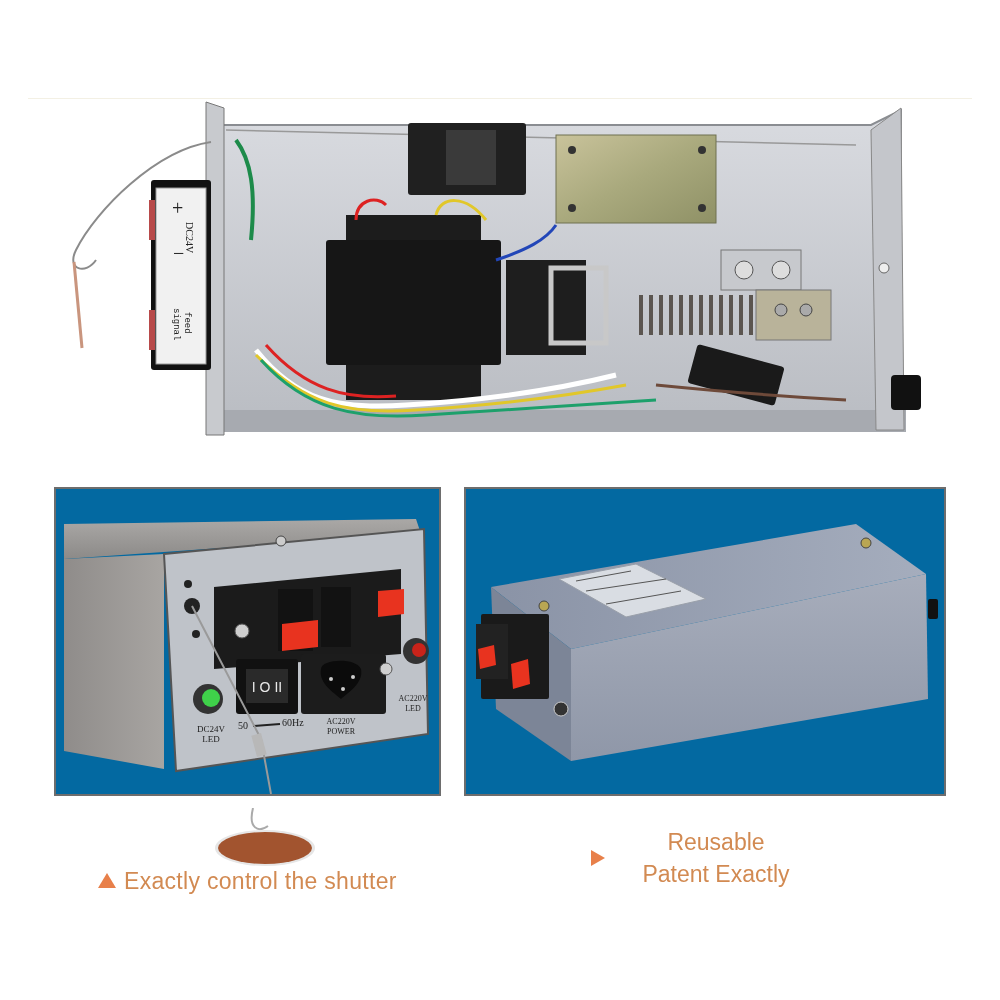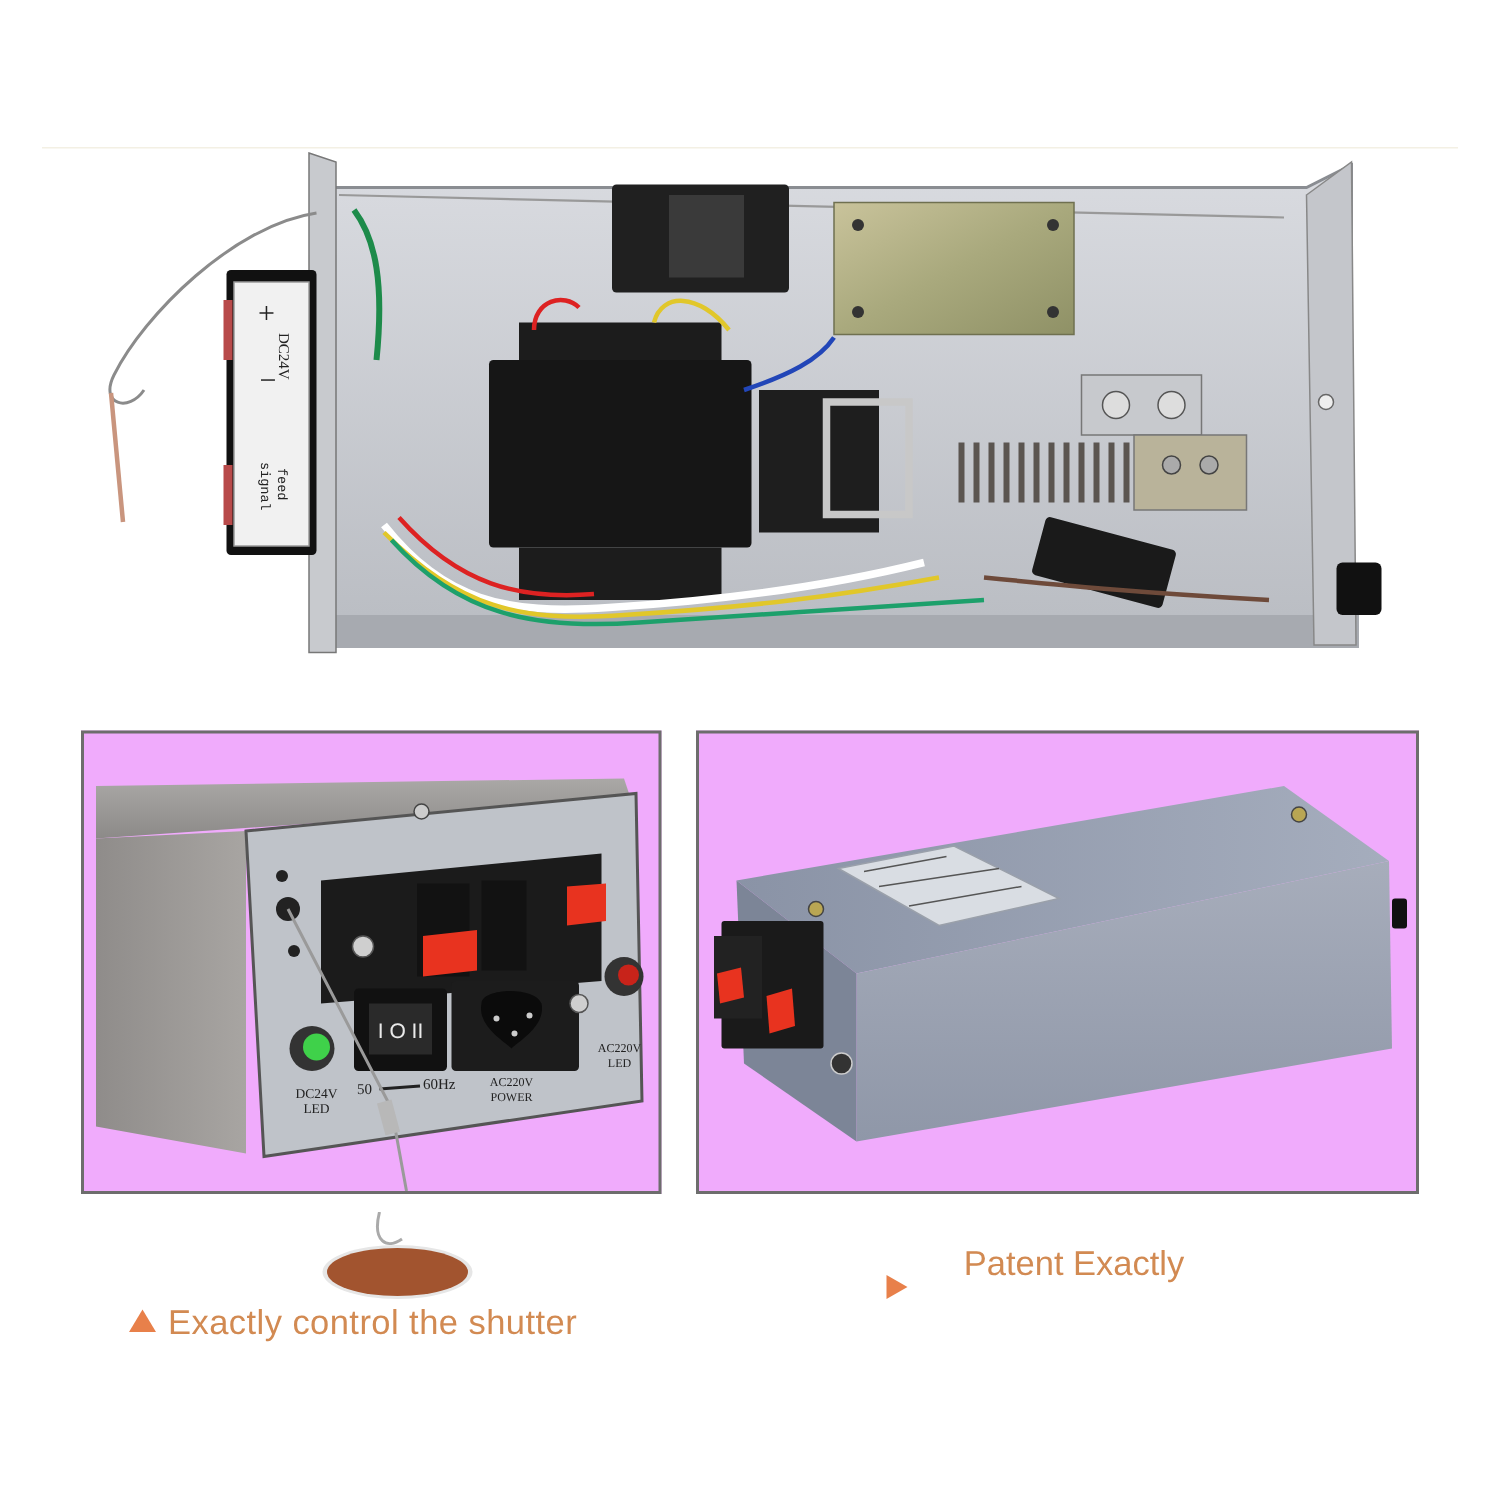--- a/index.html
+++ b/index.html
@@ -5,27 +5,27 @@
     html, body { margin: 0; padding: 0; background: #ffffff; }
     body { width: 1000px; height: 1000px; position: relative; overflow: hidden;
            font-family: "Liberation Sans", sans-serif; }
 
     .top-rule { position: absolute; left: 28px; top: 98px; width: 944px; height: 1px; background: #f3f0e4; }
 
     
     .top-photo { position: absolute; left: 56px; top: 100px; width: 880px; height: 345px; }
 
     
-    .panel { position: absolute; background: #f0abfc; border: 2px solid #6d6d6d; box-sizing: border-box; overflow: hidden; }
+    .panel { position: absolute; background: #0369a1; border: 2px solid #6d6d6d; box-sizing: border-box; overflow: hidden; }
     .panel.left  { left: 54px;  top: 487px; width: 387px; height: 309px; }
     .panel.right { left: 464px; top: 487px; width: 482px; height: 309px; }
 
     
     .caption { position: absolute; color: #d28a52; font-size: 23px; letter-spacing: 0.3px; white-space: nowrap; }
-    .caption.left { left: 86px; top: 868px; }
+    .caption.left { left: 98px; top: 868px; }
     .tri-up { display: inline-block; width: 0; height: 0; border-left: 9px solid transparent; border-right: 9px solid transparent;
               border-bottom: 15px solid #e8804a; margin-right: 8px; vertical-align: 1px; }
     .tri-right { position: absolute; left: 591px; top: 850px; width: 0; height: 0;
                  border-top: 8px solid transparent; border-bottom: 8px solid transparent; border-left: 14px solid #e8804a; }
     .cap-lines { position: absolute; left: 630px; top: 826px; color: #d28a52; font-size: 23px; text-align: center; line-height: 32px; width: 172px; }
 
     .shutter-disc { position: absolute; left: 213px; top: 808px; }
     .tiny-label { font-family: "Liberation Serif", serif; fill: #222; }
   </style>
 </head>
@@ -226,14 +226,15 @@
     <rect x="462" y="110" width="10" height="20" fill="#111" rx="2"></rect>
   </svg>
 </div>
 
 <div class="caption left">
   <span class="tri-up"></span><span>Exactly control the shutter</span>
 </div>
 
 <div class="tri-right"></div>
 <div class="cap-lines">
+  <div>Reusable</div>
   <div>Patent Exactly</div>
 </div>
 
 </body></html>

